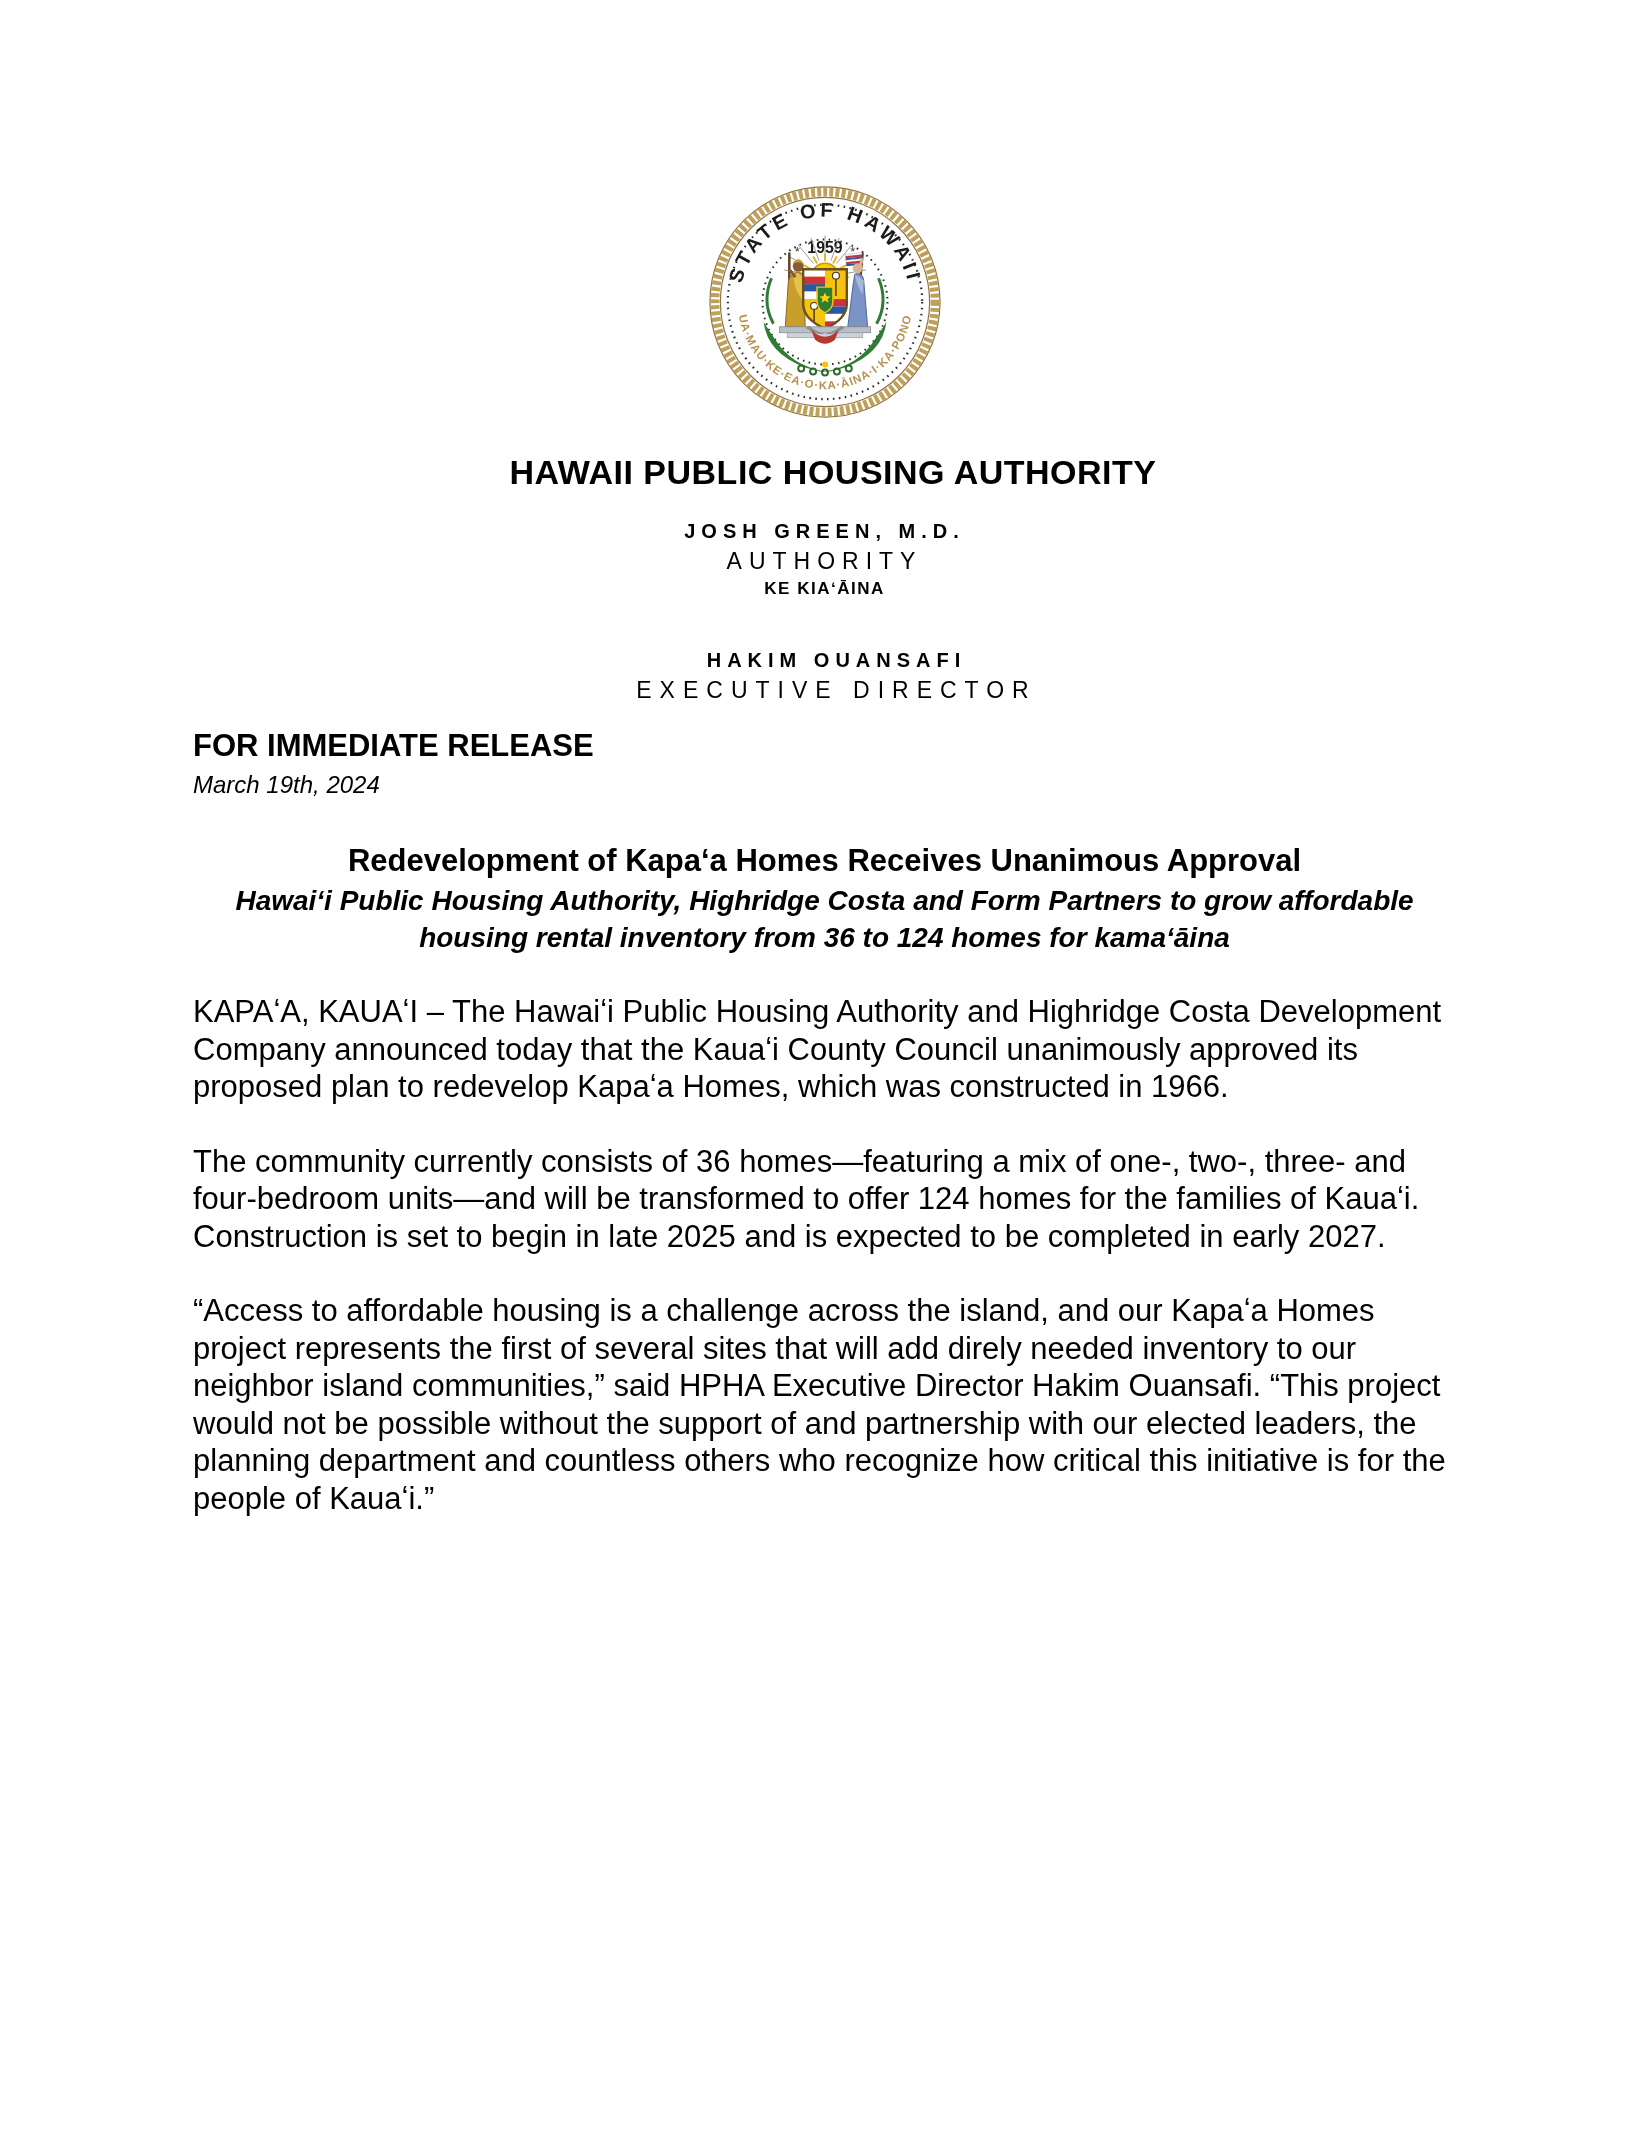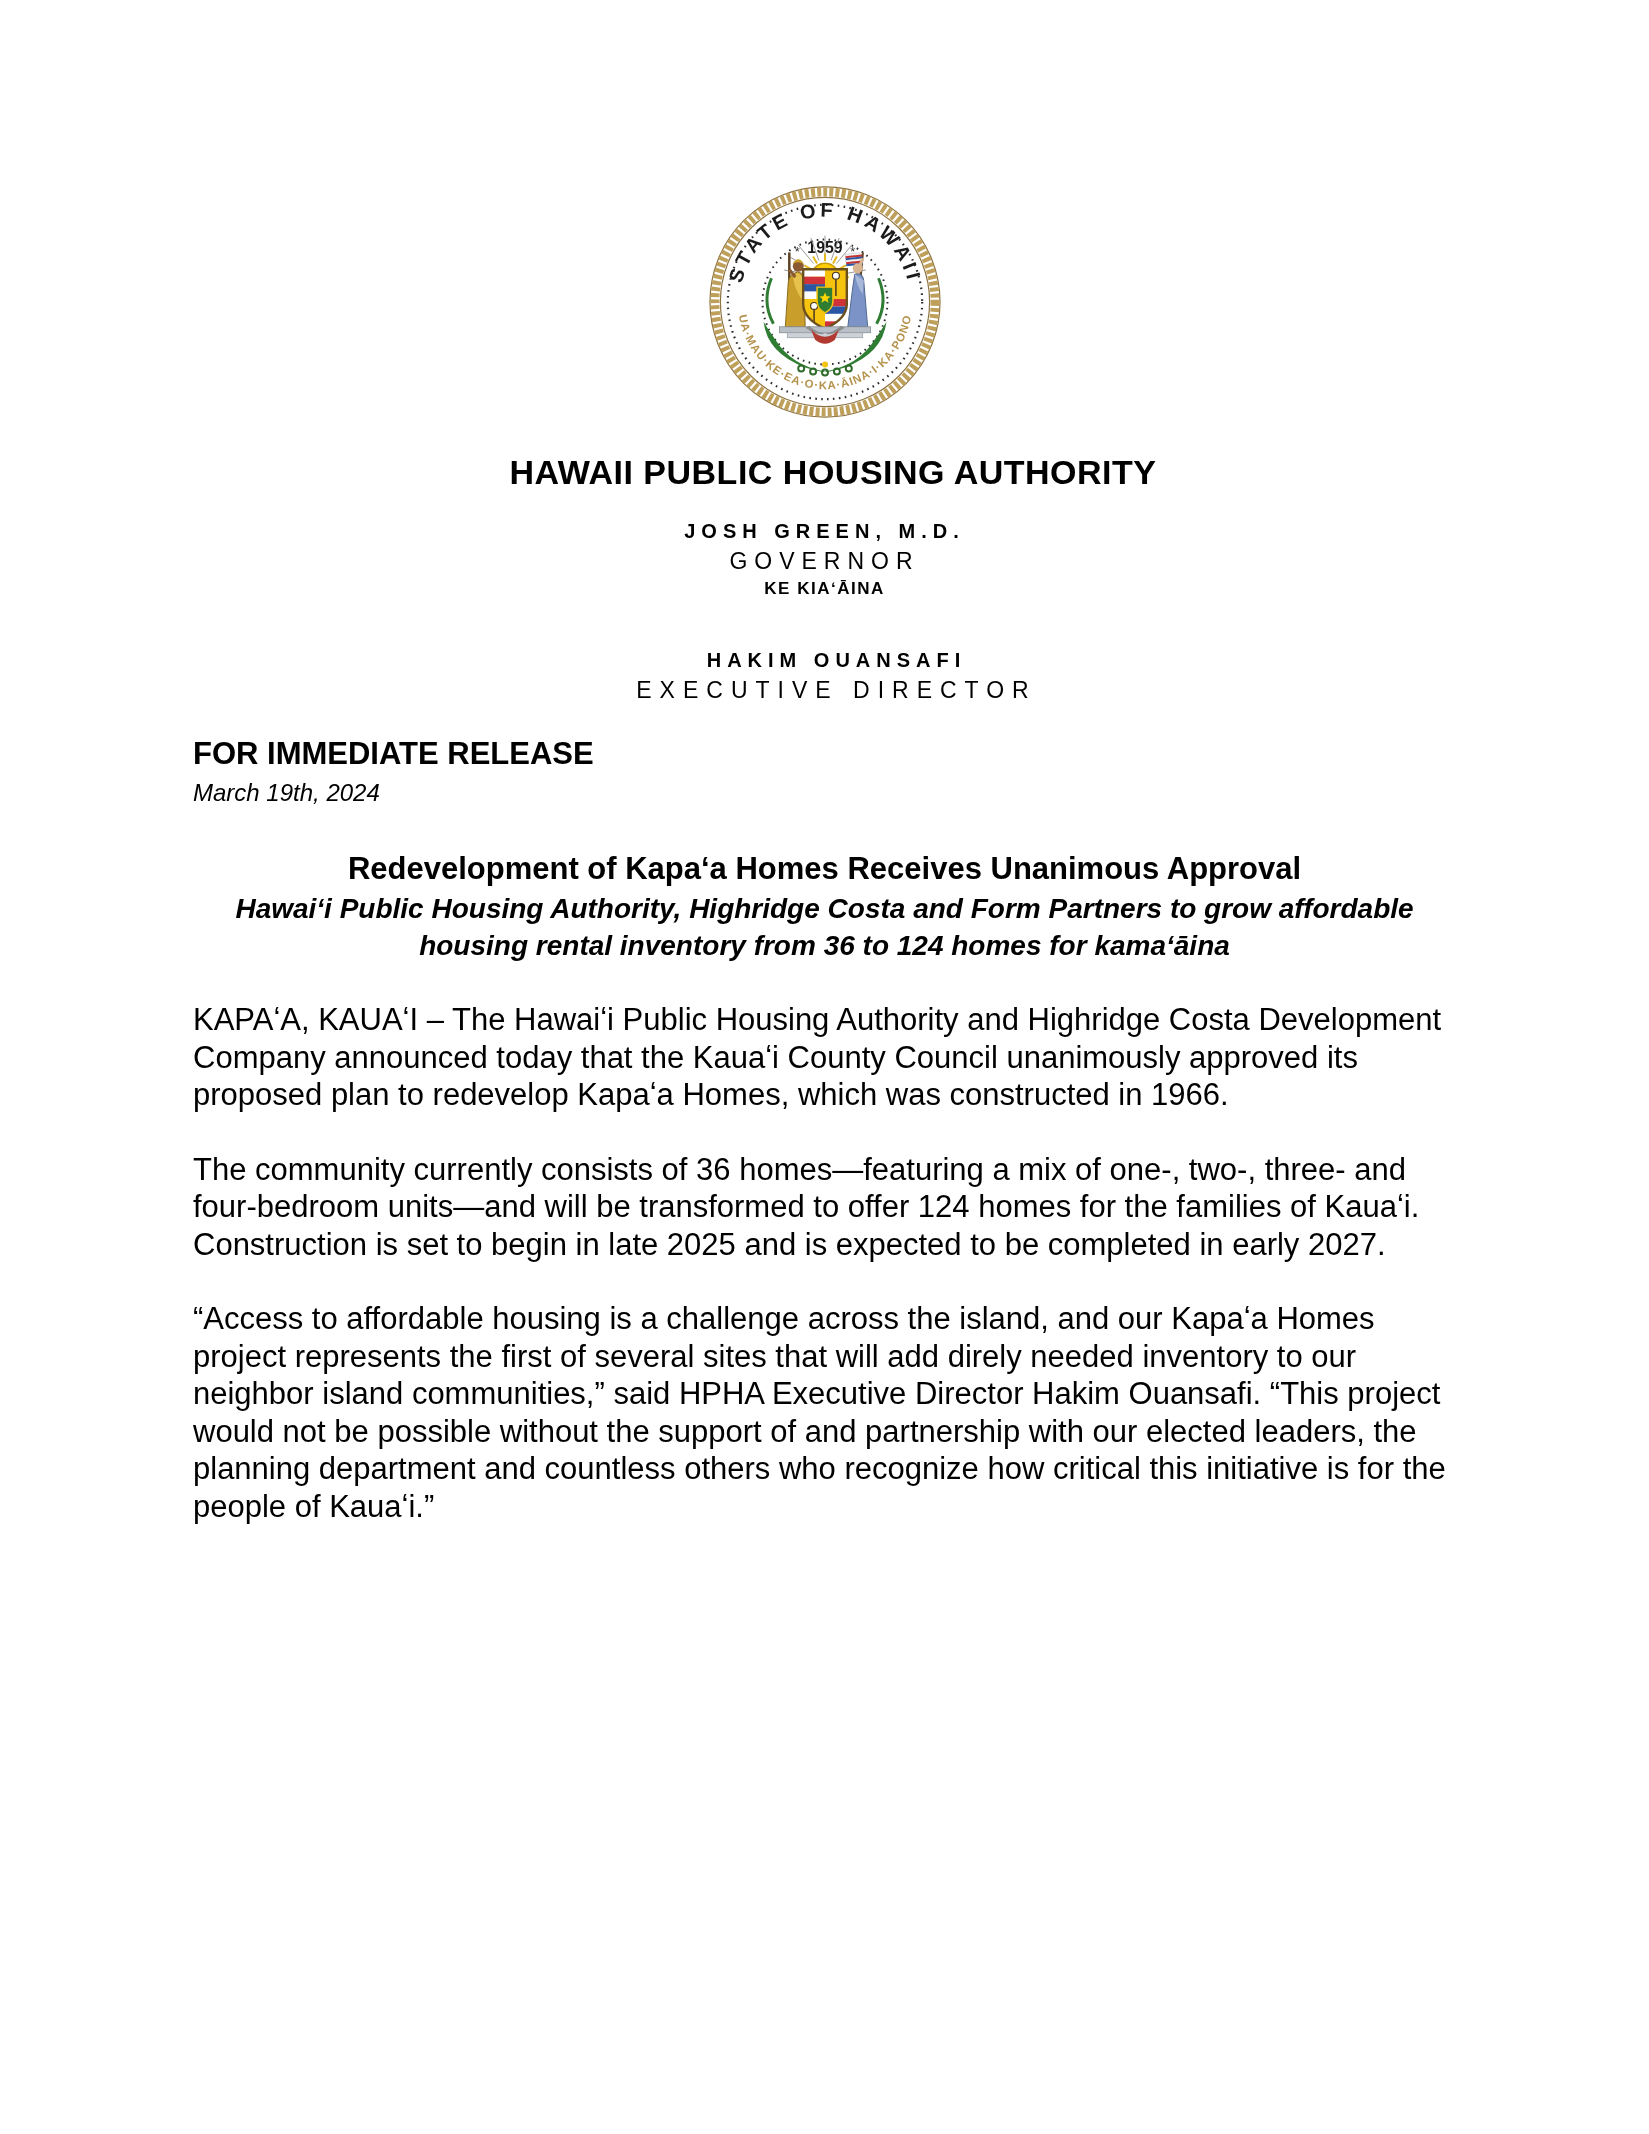--- a/index.html
+++ b/index.html
@@ -19,21 +19,21 @@
 
   .org-name { margin-top:28px; font-size:34px; font-weight:bold; letter-spacing:0.5px;padding-left:17px; }
 
   .gov-block { margin-top:28px; }
   .person-name { font-size:20px; font-weight:bold; letter-spacing:6px; }
   .person-title { font-size:23px; font-weight:normal; letter-spacing:7px; margin-top:5px; }
   .person-title-haw { font-size:17px; font-weight:bold; letter-spacing:1.5px; margin-top:4px; }
   .dir-block { margin-top:50px;padding-left:24px; }
   .dir-title { letter-spacing:8px; }
 
-  .release-block { margin:32px 0 0 193px; text-align:left; }
+  .release-block { margin:24px 0 0 193px; text-align:left; }
   .release-label { font-size:31px; font-weight:bold; }
   .release-date { font-size:24px; margin-top:7px;font-style:italic; }
 
   .doc-head { margin-top:44px; text-align:center; }
   .doc-title { font-size:31px; font-weight:bold; }
   .doc-subtitle { font-size:28px; font-style:italic; font-weight:bold; line-height:37px; margin-top:3px; }
 
   .body-text { margin:37px 0 0 193px; width:1268px; font-size:31px; line-height:37.5px; text-align:left; }
   .body-text p { margin:0 0 37px 0; }
 </style>
@@ -173,21 +173,21 @@
           <circle cx="144" cy="187" r="3"></circle>
         </g>
         <circle cx="120" cy="183" r="3" fill="#f6c40e"></circle>
       </g>
     </svg>
 
     <h1 class="org-name">HAWAII PUBLIC HOUSING AUTHORITY</h1>
 
     <div class="gov-block">
       <div class="person-name">JOSH GREEN, M.D.</div>
-      <div class="person-title">GOVERNOR</div>
+      <div class="person-title">AUTHORITY</div>
       <div class="person-title-haw">KE KIAʻĀINA</div>
     </div>
 
     <div class="dir-block">
       <div class="person-name">HAKIM OUANSAFI</div>
       <div class="person-title dir-title">EXECUTIVE DIRECTOR</div>
     </div>
   </header>
 
   <section class="release-block">

